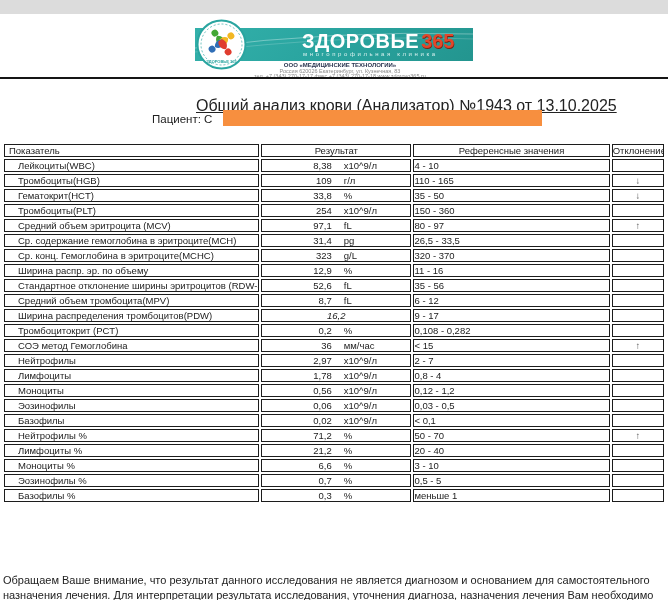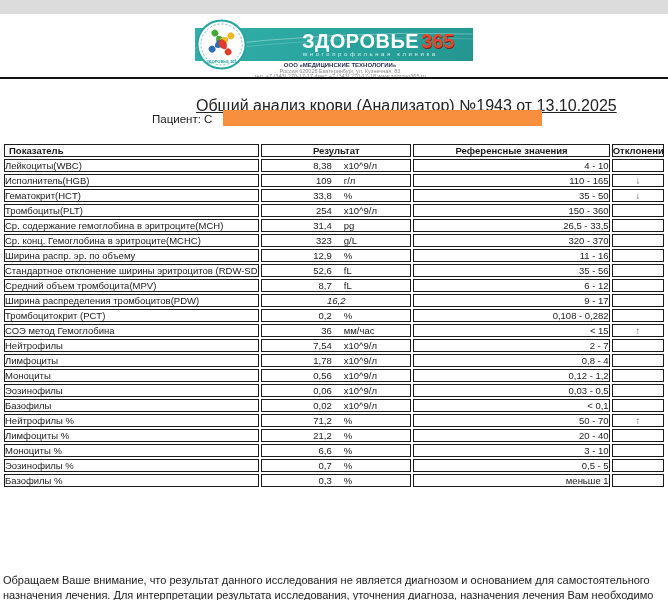--- a/index.html
+++ b/index.html
@@ -30,29 +30,29 @@
   .patient-line { position:absolute; left:152px; top:99px; font-size:11.5px; color:#222; }
   .redaction { position:absolute; left:223px; top:96px; width:319px; height:16px;
                background:#f78f3f; }
 
   
   table.results { position:absolute; left:2px; top:128px; width:664px;
                   border-collapse:separate; border-spacing:2px; table-layout:fixed; }
   table.results td, table.results th { border:1px solid #1c1c1c; height:13px;
                   font-size:9.5px; vertical-align:middle; overflow:hidden;
                   white-space:nowrap; background:#fff; }
-  th { font-weight:bold; text-align:center; }
+  th { font-weight:normal; text-align:center; }
   th.c1 { text-align:left; padding-left:4px; }
-  td.param-cell { text-align:left; padding-left:0; }
+  td.param-cell { text-align:left; padding-left:13px; }
   td.res-td { padding:0 18px; }
   .rescell { display:flex; align-items:center; width:100%; }
   .rv { flex:0 0 46%; text-align:right; }
   .ru { flex:1 1 auto; text-align:left; padding-left:12px; }
   .rv-center { flex:1 1 auto; text-align:center;font-style:italic; }
-  td.ref-cell { text-align:right; }
+  td.ref-cell { text-align:left; }
   td.dev-cell { text-align:center; color:#555; font-size:11px; line-height:11px; }
 
   
   .disclaimer { position:absolute; left:3px; top:559px; width:662px; font-size:11px;
                 line-height:1.4; color:#222; }
   .executor { position:absolute; left:3px; top:604px; font-size:15px; color:#222; }
 </style>
 </head>
 <body>
 
@@ -126,21 +126,21 @@
           <td class="res-td">
             <div class="rescell">
               <span class="rv">8,38</span>
               <span class="ru">х10^9/л</span>
             </div>
           </td>
           <td class="ref-cell">4 - 10</td>
           <td class="dev-cell"></td>
         </tr>
         <tr>
-          <td class="param-cell">Исполнитель(HGB)</td>
+          <td class="param-cell">Тромбоциты(HGB)</td>
           <td class="res-td">
             <div class="rescell">
               <span class="rv">109</span>
               <span class="ru">г/л</span>
             </div>
           </td>
           <td class="ref-cell">110 - 165</td>
           <td class="dev-cell">↓</td>
         </tr>
         <tr>
@@ -159,20 +159,31 @@
           <td class="res-td">
             <div class="rescell">
               <span class="rv">254</span>
               <span class="ru">х10^9/л</span>
             </div>
           </td>
           <td class="ref-cell">150 - 360</td>
           <td class="dev-cell"></td>
         </tr>
         <tr>
+          <td class="param-cell">Средний объем эритроцита (MCV)</td>
+          <td class="res-td">
+            <div class="rescell">
+              <span class="rv">97,1</span>
+              <span class="ru">fL</span>
+            </div>
+          </td>
+          <td class="ref-cell">80 - 97</td>
+          <td class="dev-cell">↑</td>
+        </tr>
+        <tr>
           <td class="param-cell">Ср. содержание гемоглобина в эритроците(MCH)</td>
           <td class="res-td">
             <div class="rescell">
               <span class="rv">31,4</span>
               <span class="ru">pg</span>
             </div>
           </td>
           <td class="ref-cell">26,5 - 33,5</td>
           <td class="dev-cell"></td>
         </tr>
@@ -249,21 +260,21 @@
               <span class="ru">мм/час</span>
             </div>
           </td>
           <td class="ref-cell">&lt; 15</td>
           <td class="dev-cell">↑</td>
         </tr>
         <tr>
           <td class="param-cell">Нейтрофилы</td>
           <td class="res-td">
             <div class="rescell">
-              <span class="rv">7,54</span>
+              <span class="rv">2,97</span>
               <span class="ru">х10^9/л</span>
             </div>
           </td>
           <td class="ref-cell">2 - 7</td>
           <td class="dev-cell"></td>
         </tr>
         <tr>
           <td class="param-cell">Лимфоциты</td>
           <td class="res-td">
             <div class="rescell">

